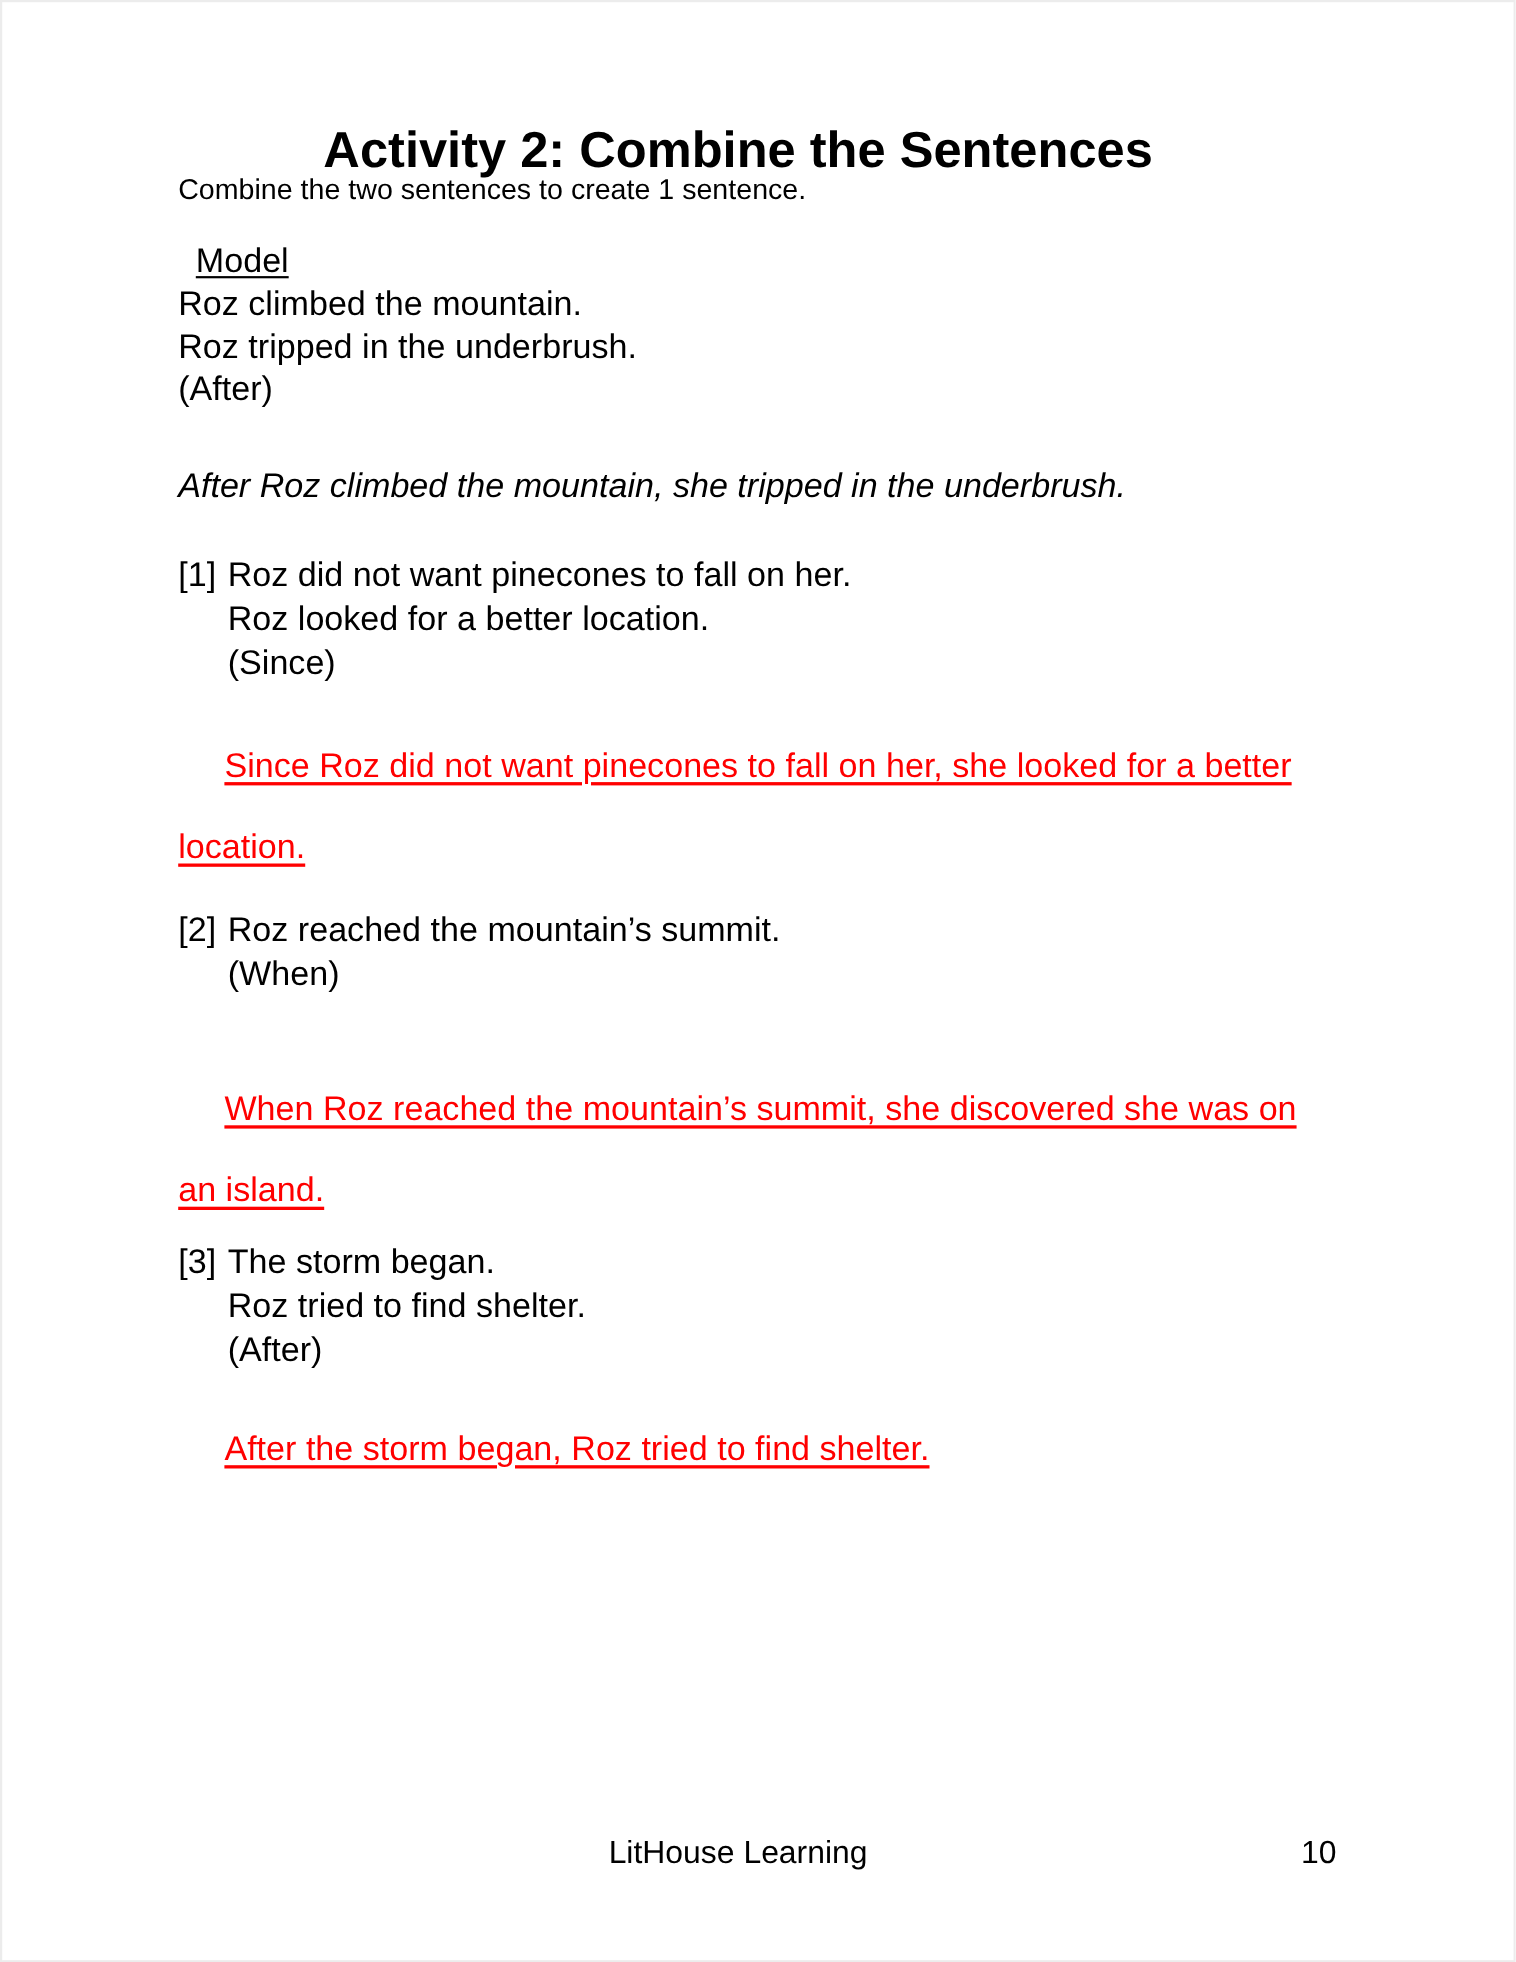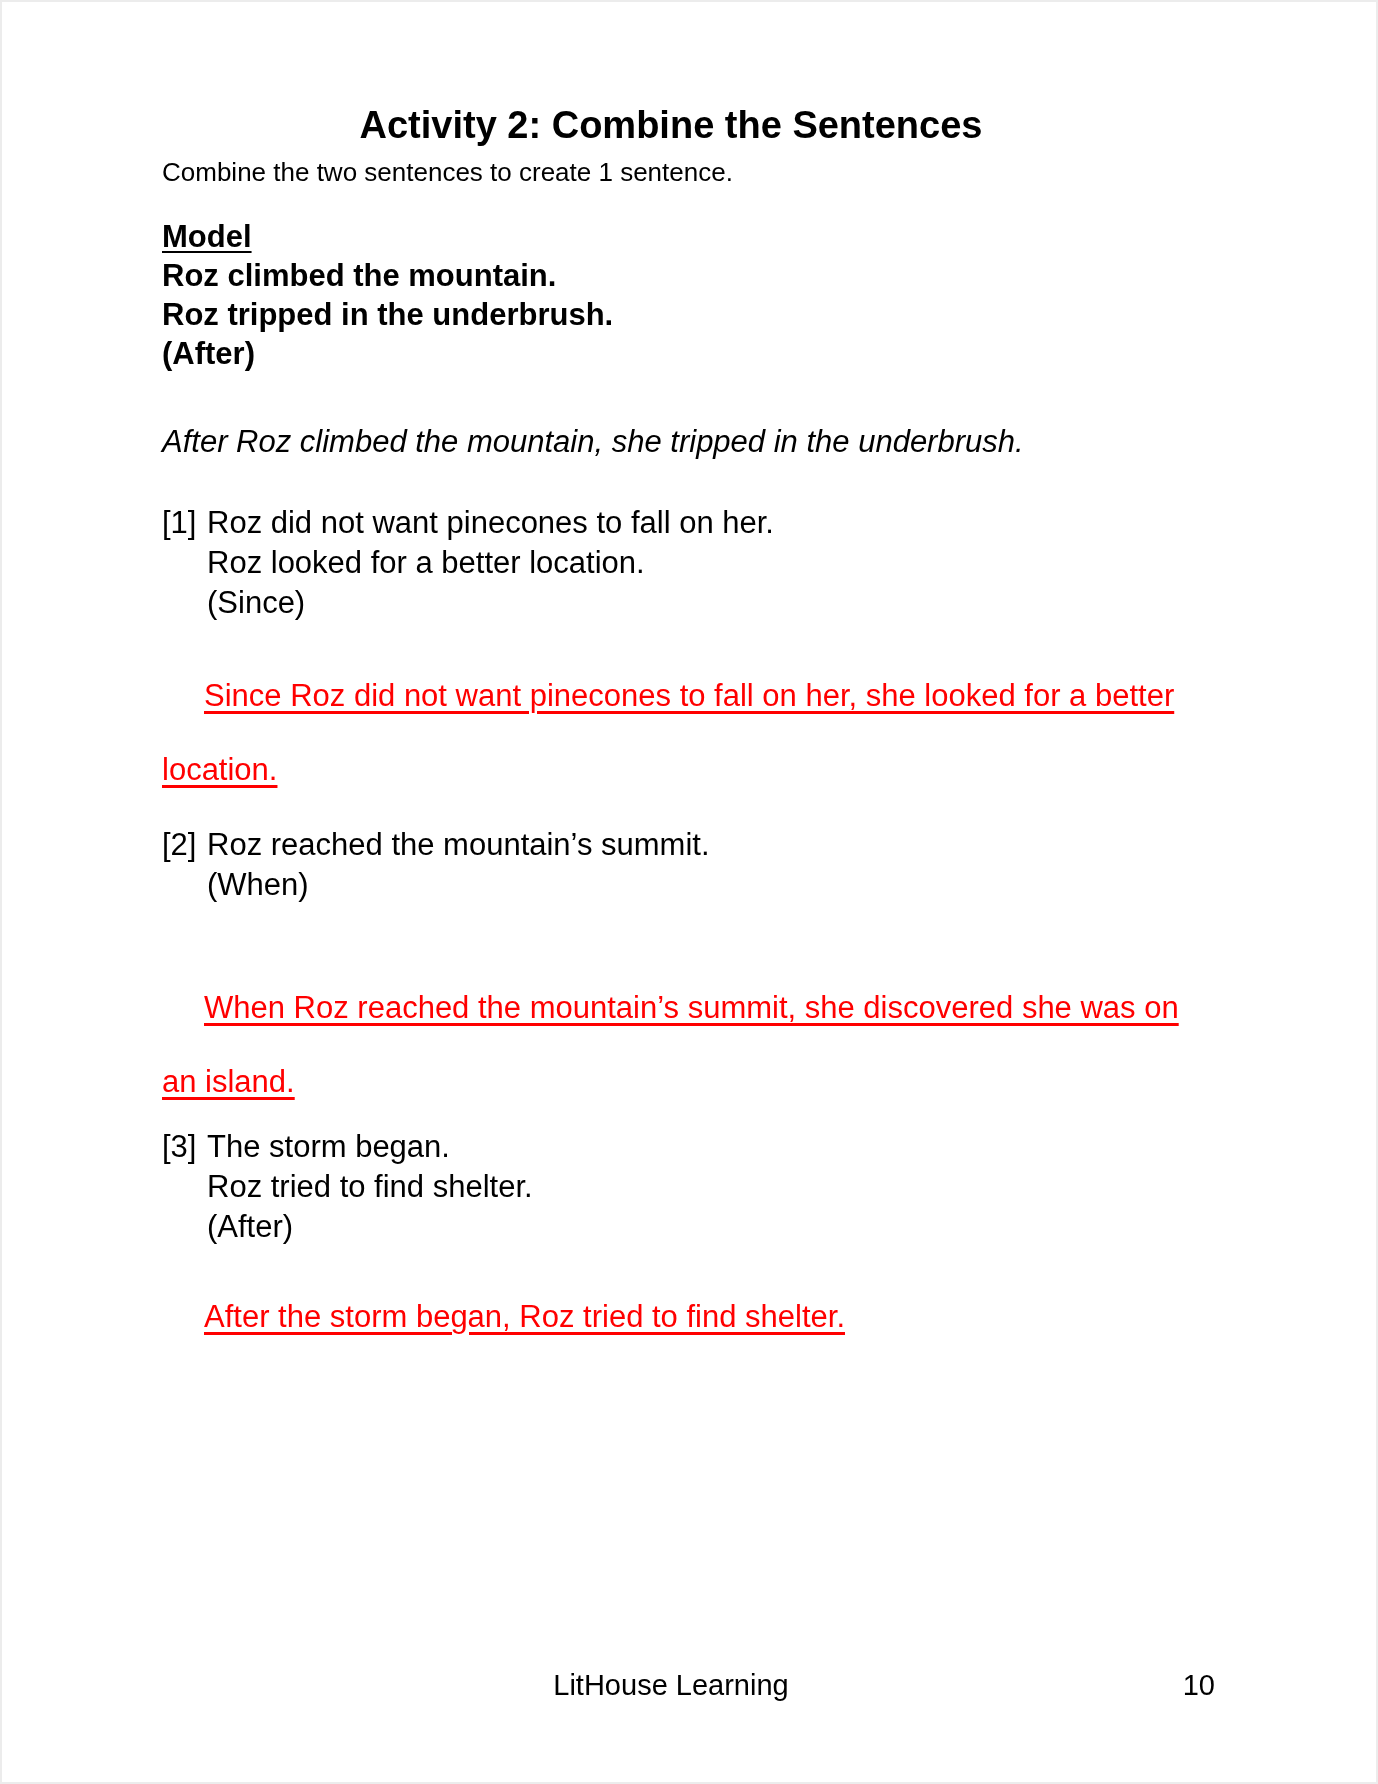--- a/index.html
+++ b/index.html
@@ -18,43 +18,43 @@
     color: var(--text-black, #000000);
     overflow: hidden;
   }
   .abs {
     position: absolute;
     left: 160px;
     right: 196px;
   }
   .doc-title {
     top: 100px;
-    margin: 0;
-    font-size: 38px;
+    margin: 11px;
+    font-size: 46px;
     line-height: 46px;
     font-weight: 700;
     text-align: center;
   }
   .subtitle {
     top: 155px;
     font-size: 26px;
     line-height: 30px;
   }
   .model-block {
     top: 215px;
     font-size: 31px;
     line-height: 39px;
   }
-  .model-label-line { font-weight: 700; }
+  .model-label-line { font-weight: 400; margin-left: 16px; }
   .u-black {
     text-decoration: underline;
     text-decoration-thickness: 2px;
     text-underline-offset: 4px;
   }
-  .bold-line { font-weight: 700; }
+  .bold-line { font-weight: 400; }
   .model-answer {
     top: 420px;
     font-size: 31px;
     line-height: 39px;
     font-style: italic;
   }
   .item {
     font-size: 31px;
     line-height: 40px;
     padding-left: 45px;

